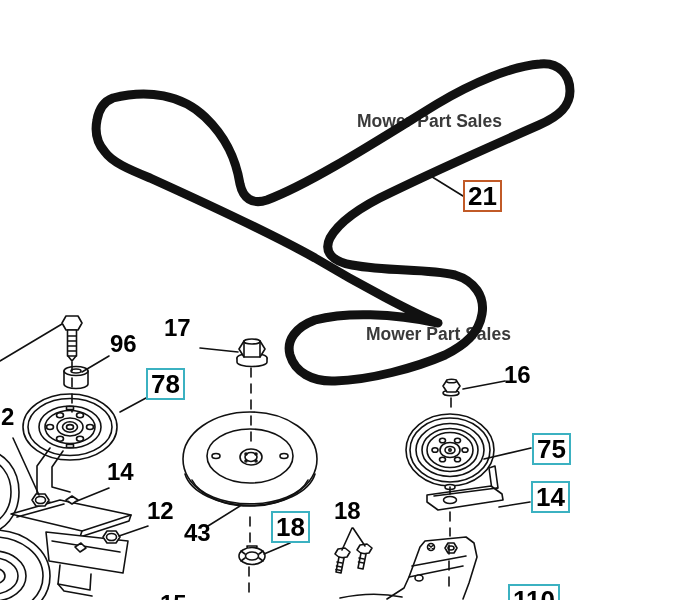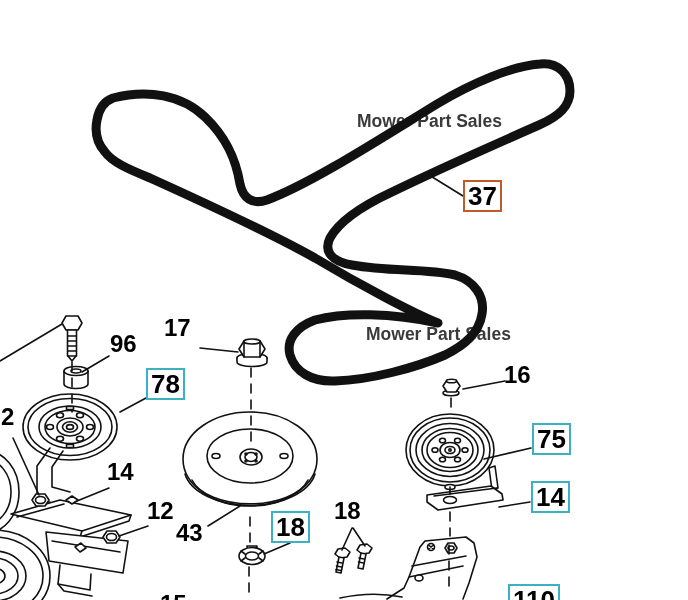--- a/index.html
+++ b/index.html
@@ -230,43 +230,43 @@
         C 286 340 296 327 315 320
         C 345 312 392 313 438 323
         C 415 314 360 285 315 258
         C 265 230 192 197 150 178
         C 128 169 112 162 105 152
         C 96 142 95 130 97 120
         C 99 108 105 101 113 98 Z"></path>
     </g>
   </svg>
 
-  <div class="lbl boxed orange" style="left:463px;top:180px">37</div>
+  <div class="lbl boxed orange" style="left:463px;top:180px">21</div>
 
   <div class="lbl" style="left:110px;top:332px">96</div>
 
   <div class="lbl" style="left:164px;top:316px">17</div>
 
   <div class="lbl boxed" style="left:146px;top:368px">78</div>
 
   <div class="lbl" style="left:1px;top:405px">2</div>
 
   <div class="lbl" style="left:107px;top:460px">14</div>
 
   <div class="lbl" style="left:147px;top:499px">12</div>
 
-  <div class="lbl" style="left:176px;top:521px">43</div>
+  <div class="lbl" style="left:184px;top:521px">43</div>
 
   <div class="lbl boxed" style="left:271px;top:511px">18</div>
 
   <div class="lbl" style="left:334px;top:499px">18</div>
 
   <div class="lbl" style="left:504px;top:363px">16</div>
 
-  <div class="lbl boxed" style="left:532px;top:423px">75</div>
+  <div class="lbl boxed" style="left:532px;top:433px">75</div>
 
   <div class="lbl boxed" style="left:531px;top:481px">14</div>
 
   <div class="lbl boxed" style="left:508px;top:584px">110</div>
 
   <div class="lbl small" style="left:160px;top:592px">15</div>
 
 </div>
 
 </body></html>

